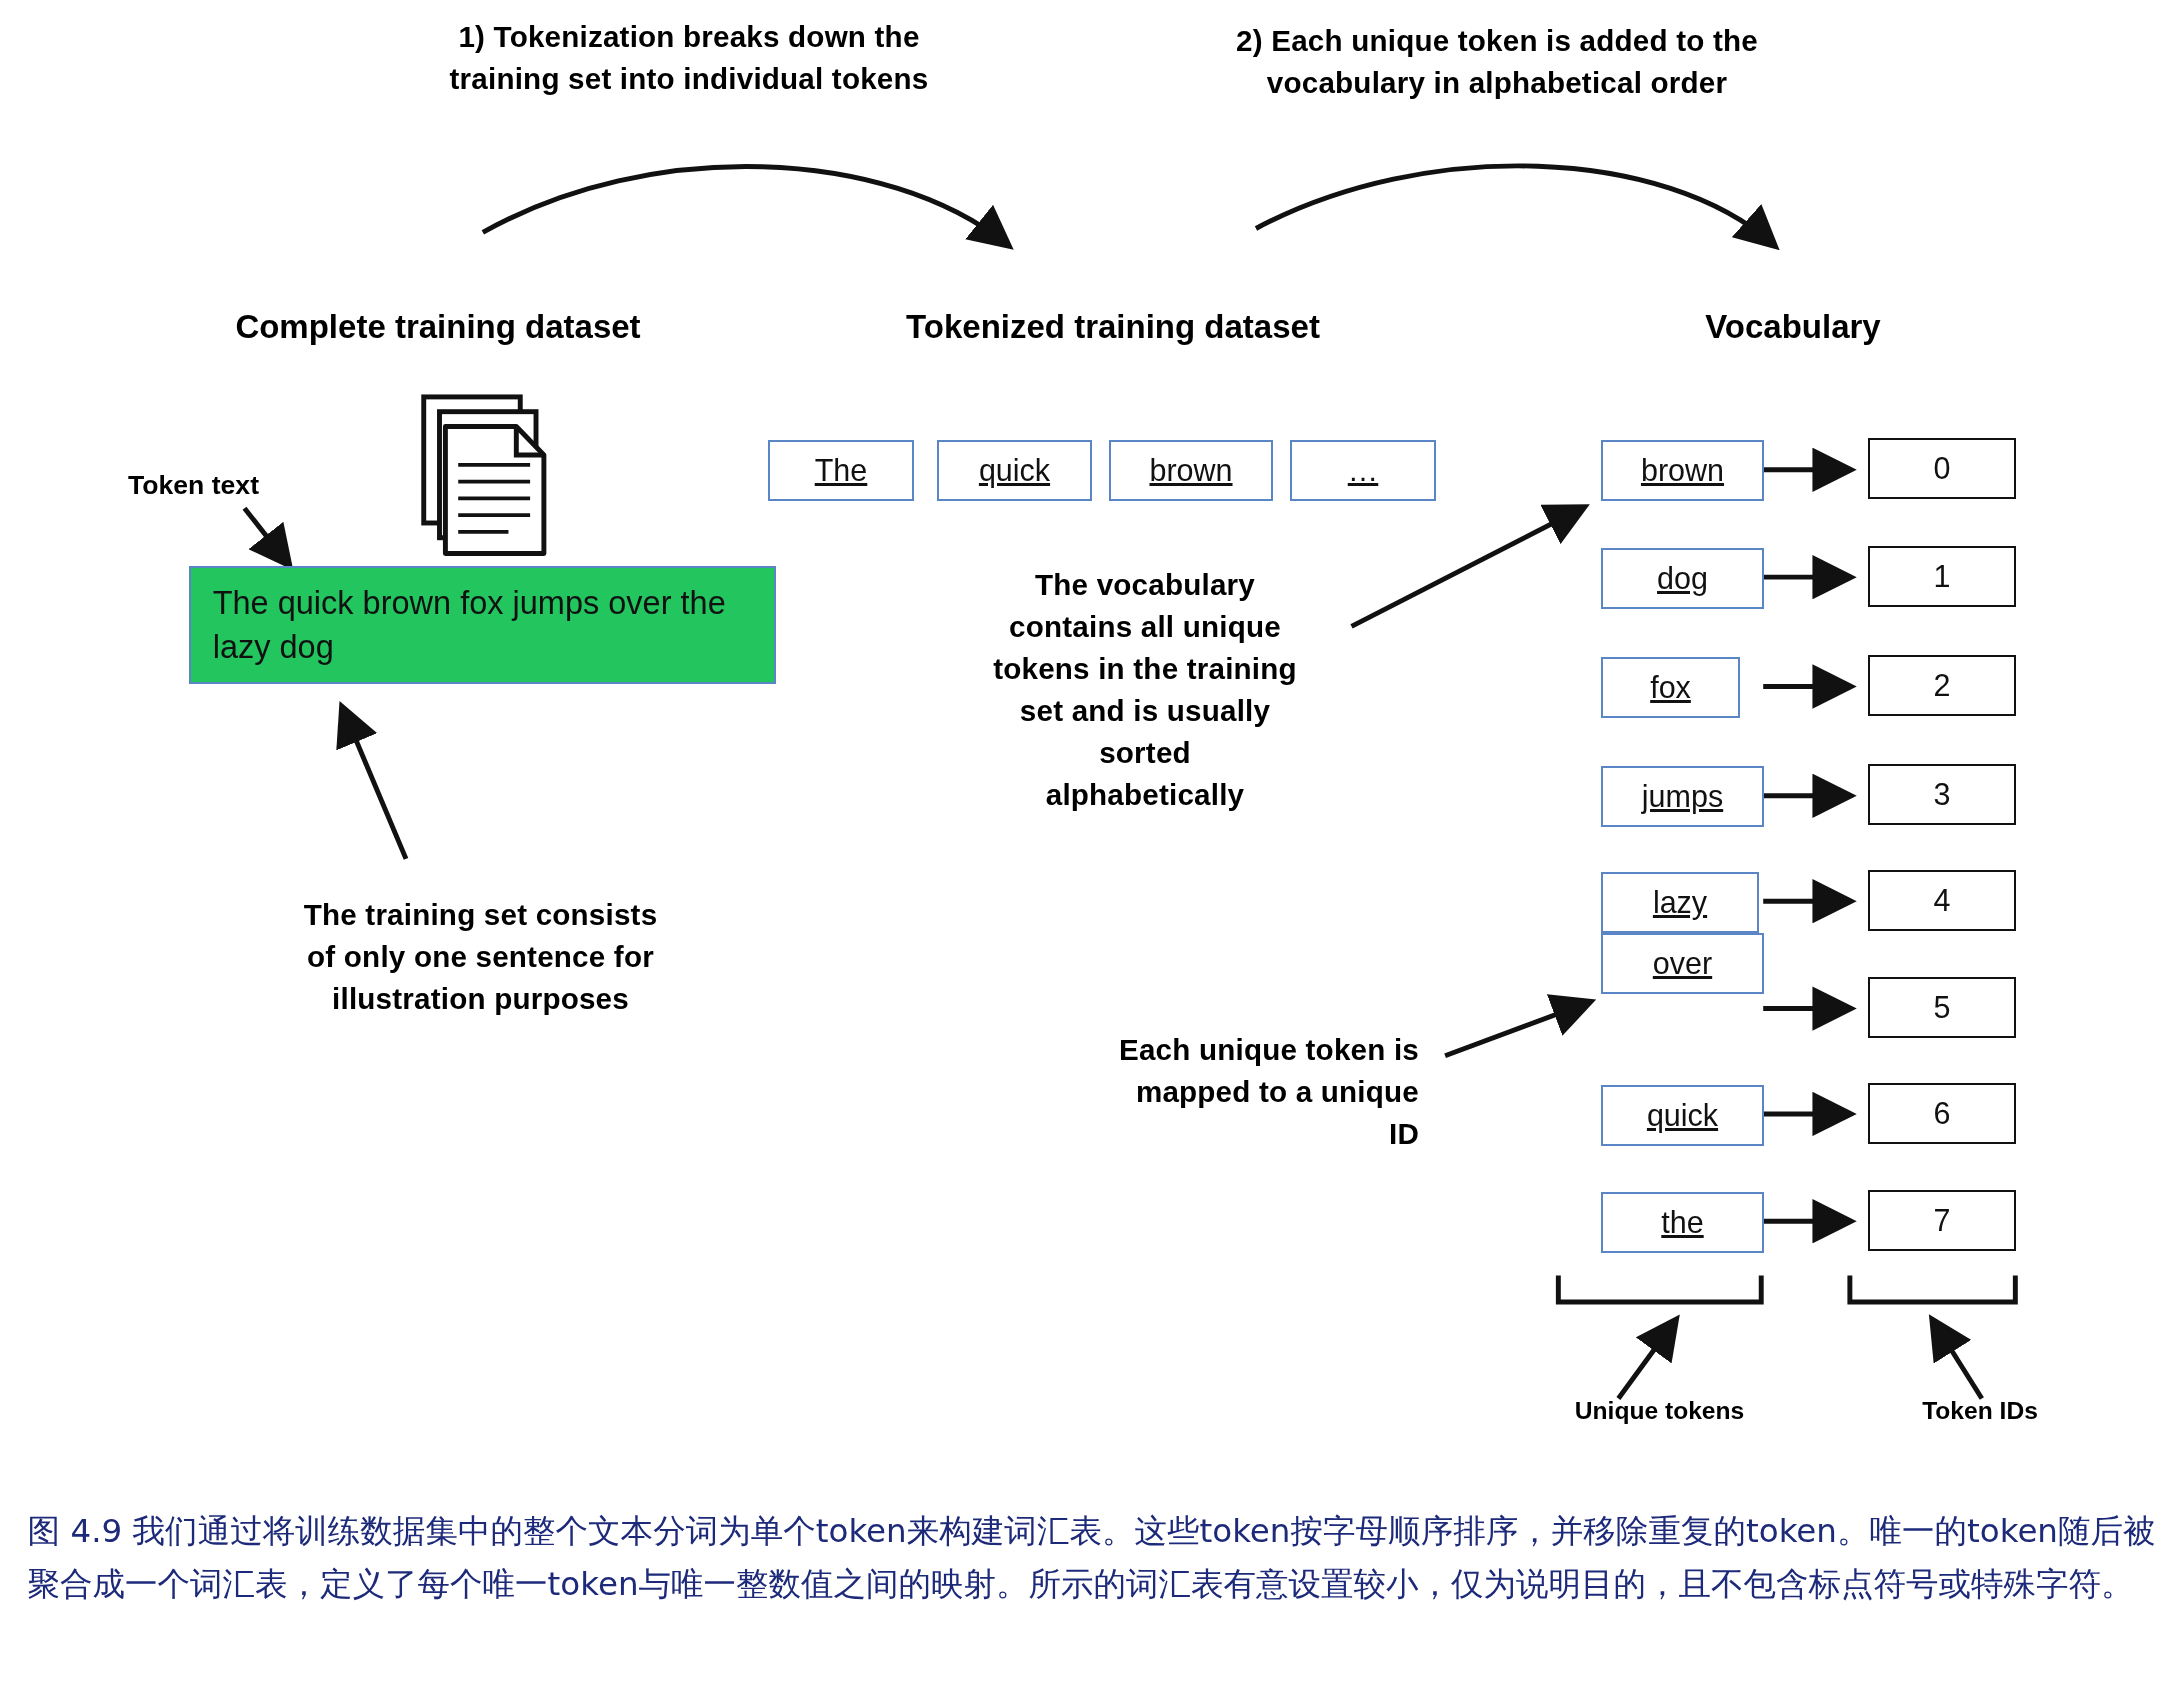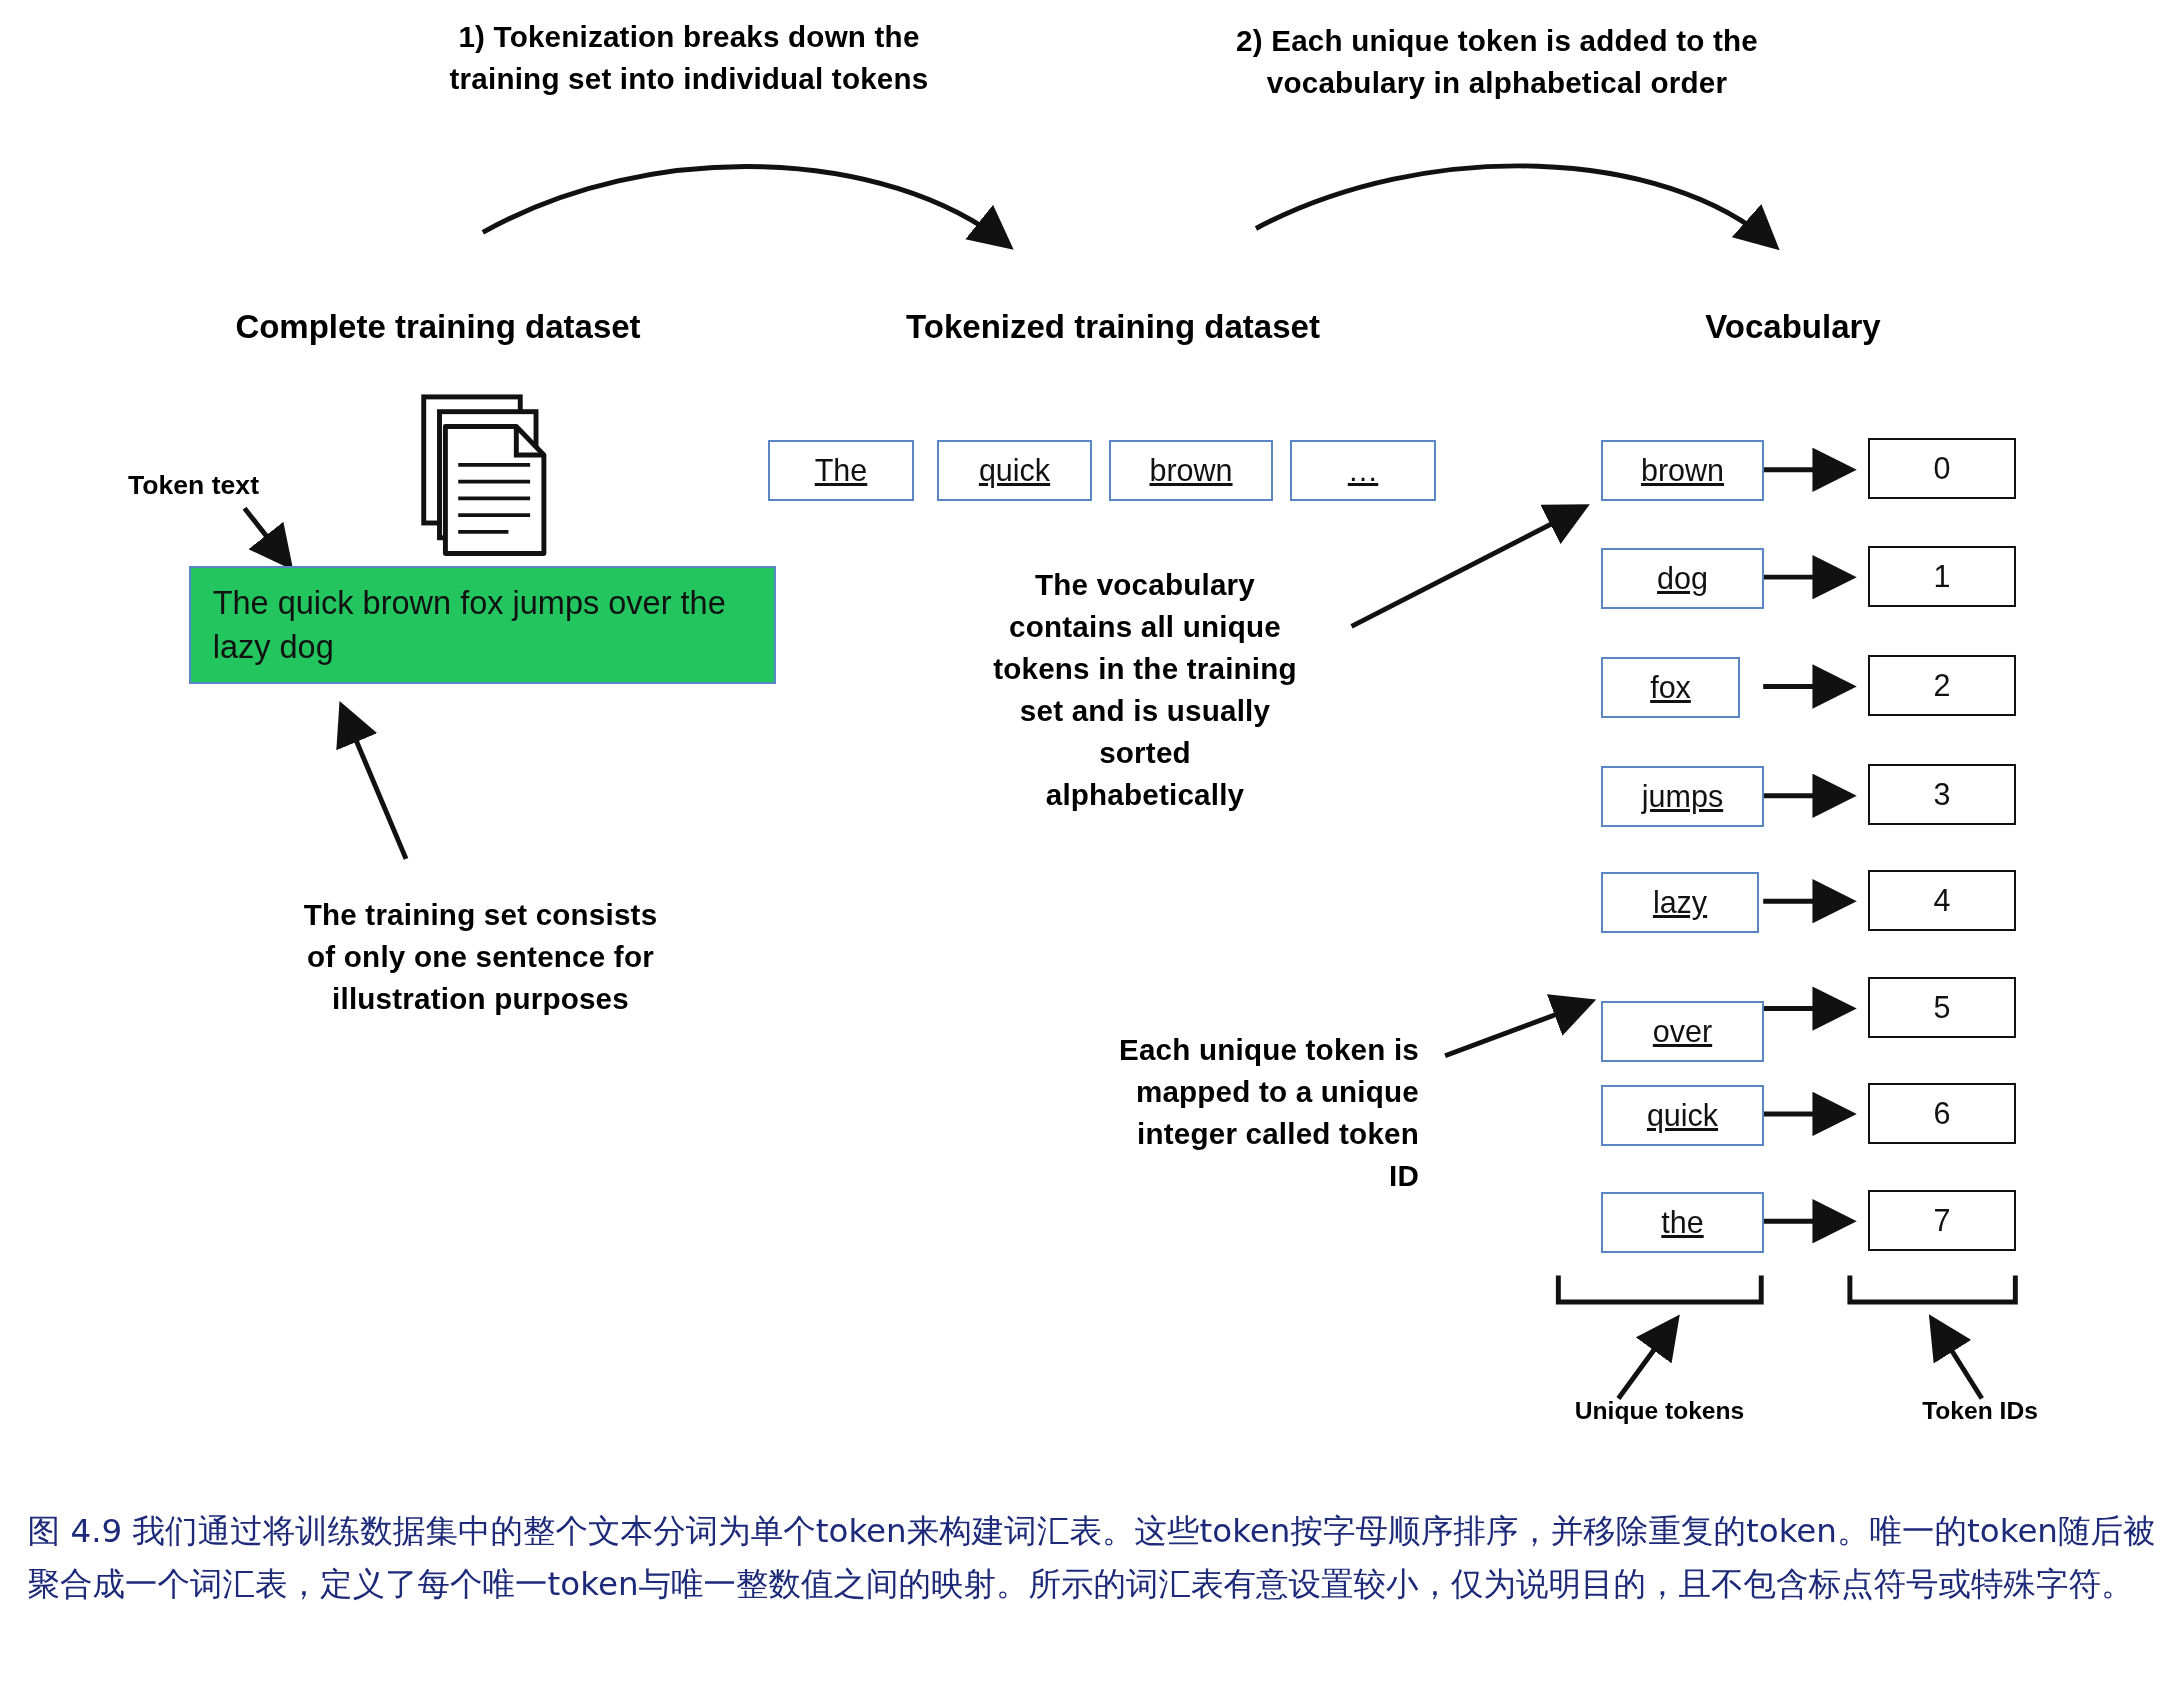--- a/index.html
+++ b/index.html
@@ -196,30 +196,29 @@
     <div>contains all unique</div>
     <div>tokens in the training</div>
     <div>set and is usually</div>
     <div>sorted</div>
     <div>alphabetically</div>
   </div>
 
   <div class="abs bold-note" style="left:1064px; top:1029px; width:355px;text-align:right;">
     <div>Each unique token is</div>
     <div>mapped to a unique</div>
-    <div>integer called token</div>
     <div>ID</div>
   </div>
 
   <div class="abs blue-box" style="left:1601px; top:440px; width:163px; height:61px;">brown</div>
   <div class="abs blue-box" style="left:1601px; top:548px; width:163px; height:61px;">dog</div>
   <div class="abs blue-box" style="left:1601px; top:657px; width:139px; height:61px;">fox</div>
   <div class="abs blue-box" style="left:1601px; top:766px; width:163px; height:61px;">jumps</div>
   <div class="abs blue-box" style="left:1601px; top:872px; width:158px; height:61px;">lazy</div>
-  <div class="abs blue-box" style="left:1601px; top:1001px; width:163px; height:61px;">over</div>
+  <div class="abs blue-box" style="left:1601px; top:933px; width:163px; height:61px;">over</div>
   <div class="abs blue-box" style="left:1601px; top:1085px; width:163px; height:61px;">quick</div>
   <div class="abs blue-box" style="left:1601px; top:1192px; width:163px; height:61px;">the</div>
 
   <div class="abs black-box" style="left:1868px; top:438px; width:148px; height:61px;">0</div>
   <div class="abs black-box" style="left:1868px; top:546px; width:148px; height:61px;">1</div>
   <div class="abs black-box" style="left:1868px; top:655px; width:148px; height:61px;">2</div>
   <div class="abs black-box" style="left:1868px; top:764px; width:148px; height:61px;">3</div>
   <div class="abs black-box" style="left:1868px; top:870px; width:148px; height:61px;">4</div>
   <div class="abs black-box" style="left:1868px; top:977px; width:148px; height:61px;">5</div>
   <div class="abs black-box" style="left:1868px; top:1083px; width:148px; height:61px;">6</div>

